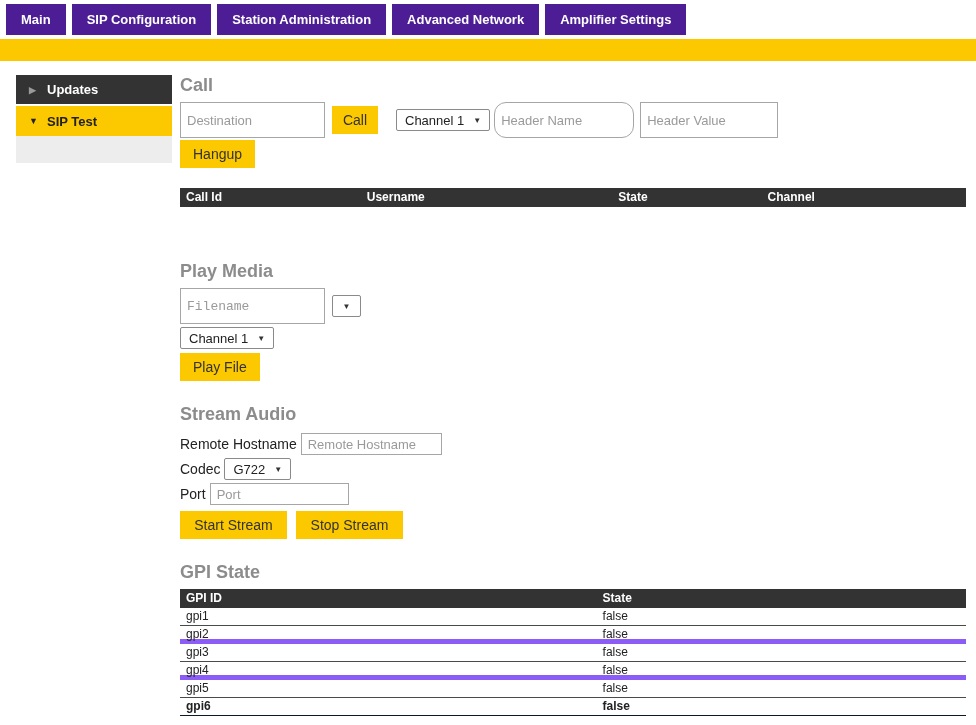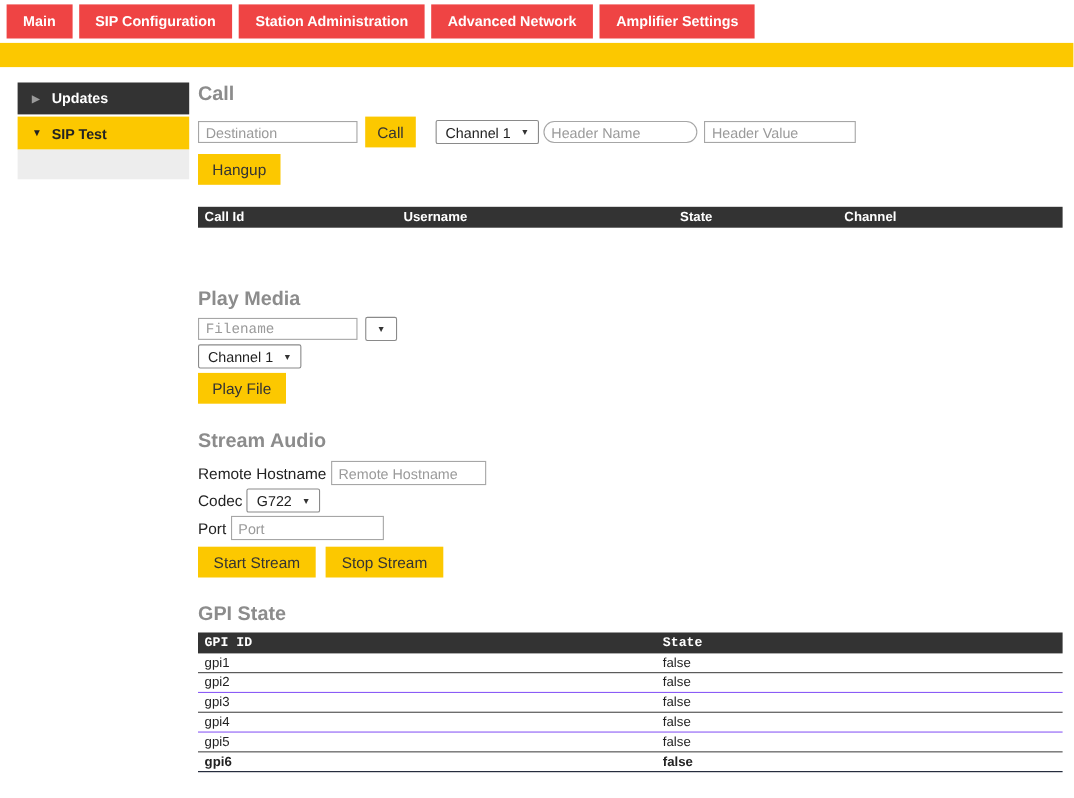--- a/index.html
+++ b/index.html
@@ -1,21 +1,21 @@
 <!DOCTYPE html>
 <html><head>
 <meta charset="utf-8">
 <style>
   * { margin:0; padding:0; box-sizing:border-box; }
   html,body { width:976px; height:725px; background:#ffffff; overflow:hidden;
               font-family:"Liberation Sans", sans-serif; color:#222; }
 
   
   .tabbar { display:flex; gap:6px; padding:4px 0 4px 6px; background:#fff; }
-  .tab { background:#ef4444; color:#ffffff; font-weight:bold; font-size:13px;
+  .tab { background:#4c1d95; color:#ffffff; font-weight:bold; font-size:13px;
          height:31px; line-height:31px; padding:0 15px; white-space:nowrap; cursor:pointer; }
   .tab.active { background:#fcc800; color:#2b2b2b; }
   .accentbar { height:22px; background:#fcc800; width:976px; }
 
   
   .layout { display:flex; margin-top:14px; }
   .sidebar { width:156px; margin-left:16px; flex:none; }
   .side-item { height:29px; display:flex; align-items:center; padding-left:13px;
                font-size:13px; font-weight:bold; cursor:pointer; }
   .side-item .arrow { width:18px; font-size:9px; }
@@ -23,21 +23,21 @@
   .side-updates .arrow { color:#9a9a9a; }
   .side-siptest { background:#fcc800; color:#222; margin-top:2px; height:30px; }
   .side-siptest .arrow { color:#222; }
   .side-gray { height:27px; background:#ededed; }
 
   .main { margin-left:8px; width:786px; }
 
   h2.section { font-size:18px; font-weight:bold; color:#8c8c8c; line-height:20px; }
 
   
-  .txt { height:20px; border:1px solid #a6a6a6; padding:0 6px; font-size:13px;
+  .txt { height:36px; border:1px solid #a6a6a6; padding:0 6px; font-size:13px;
          font-family:"Liberation Sans", sans-serif; color:#222; background:#fff; }
   .txt::placeholder { color:#9a9a9a; opacity:1; }
   .btn { display:inline-block; background:#fcc800; color:#333; font-size:14px;
          height:28px; line-height:28px; padding:0 13px; border:none; cursor:pointer;
          font-family:"Liberation Sans", sans-serif; text-align:center; }
   .sel { display:inline-flex; align-items:center; height:22px; border:1px solid #8a8a8a;
          border-radius:2px; background:#fff; padding:0 8px; font-size:13px; gap:9px;
          cursor:pointer; }
   .sel .caret { font-size:8px; color:#333; }
   .chk { appearance:none; width:13px; height:13px; border:1px solid #9a9a9a;
@@ -74,24 +74,24 @@
   .sa-r2 { margin-top:3px; }
   .sa-r3 { margin-top:3px; } .sa-r3 .txt { width:139px; height:22px; }
   .sa-btns { margin-top:6px; display:flex; gap:9px; }
   .sa-btns .btn { min-width:107px; }
 
   
   .gpi-head { margin-top:23px; }
   .gpi-table { margin-top:7px; }
   .gpi-cols { display:flex; background:#333333; color:#fff; font-weight:bold;
               font-size:12px; height:19px; line-height:19px; }
-  .gpi-cols span { padding-left:6px;font-family:Liberation Mono, monospace; }
+  .gpi-cols span { padding-left:6px; }
   .g0 { width:53%; } .g1 { width:47%; }
   .gpi-row { display:flex; height:18px; line-height:17px; font-size:12px; color:#222;
-             border-bottom:1px solid #8b5cf6; }
+             border-bottom:5px solid #8b5cf6; }
   .gpi-row span { padding-left:6px; }
   .gpi-row:nth-child(even) { border-bottom:1px solid #4a4a4a; }
   .gpi-row:last-child { border-bottom:1px solid #0f172a;font-weight:bold; }
 </style>
 </head>
 <body>
 
 <div class="tabbar">
   <div class="tab">Main</div>
   <div class="tab">SIP Configuration</div>

